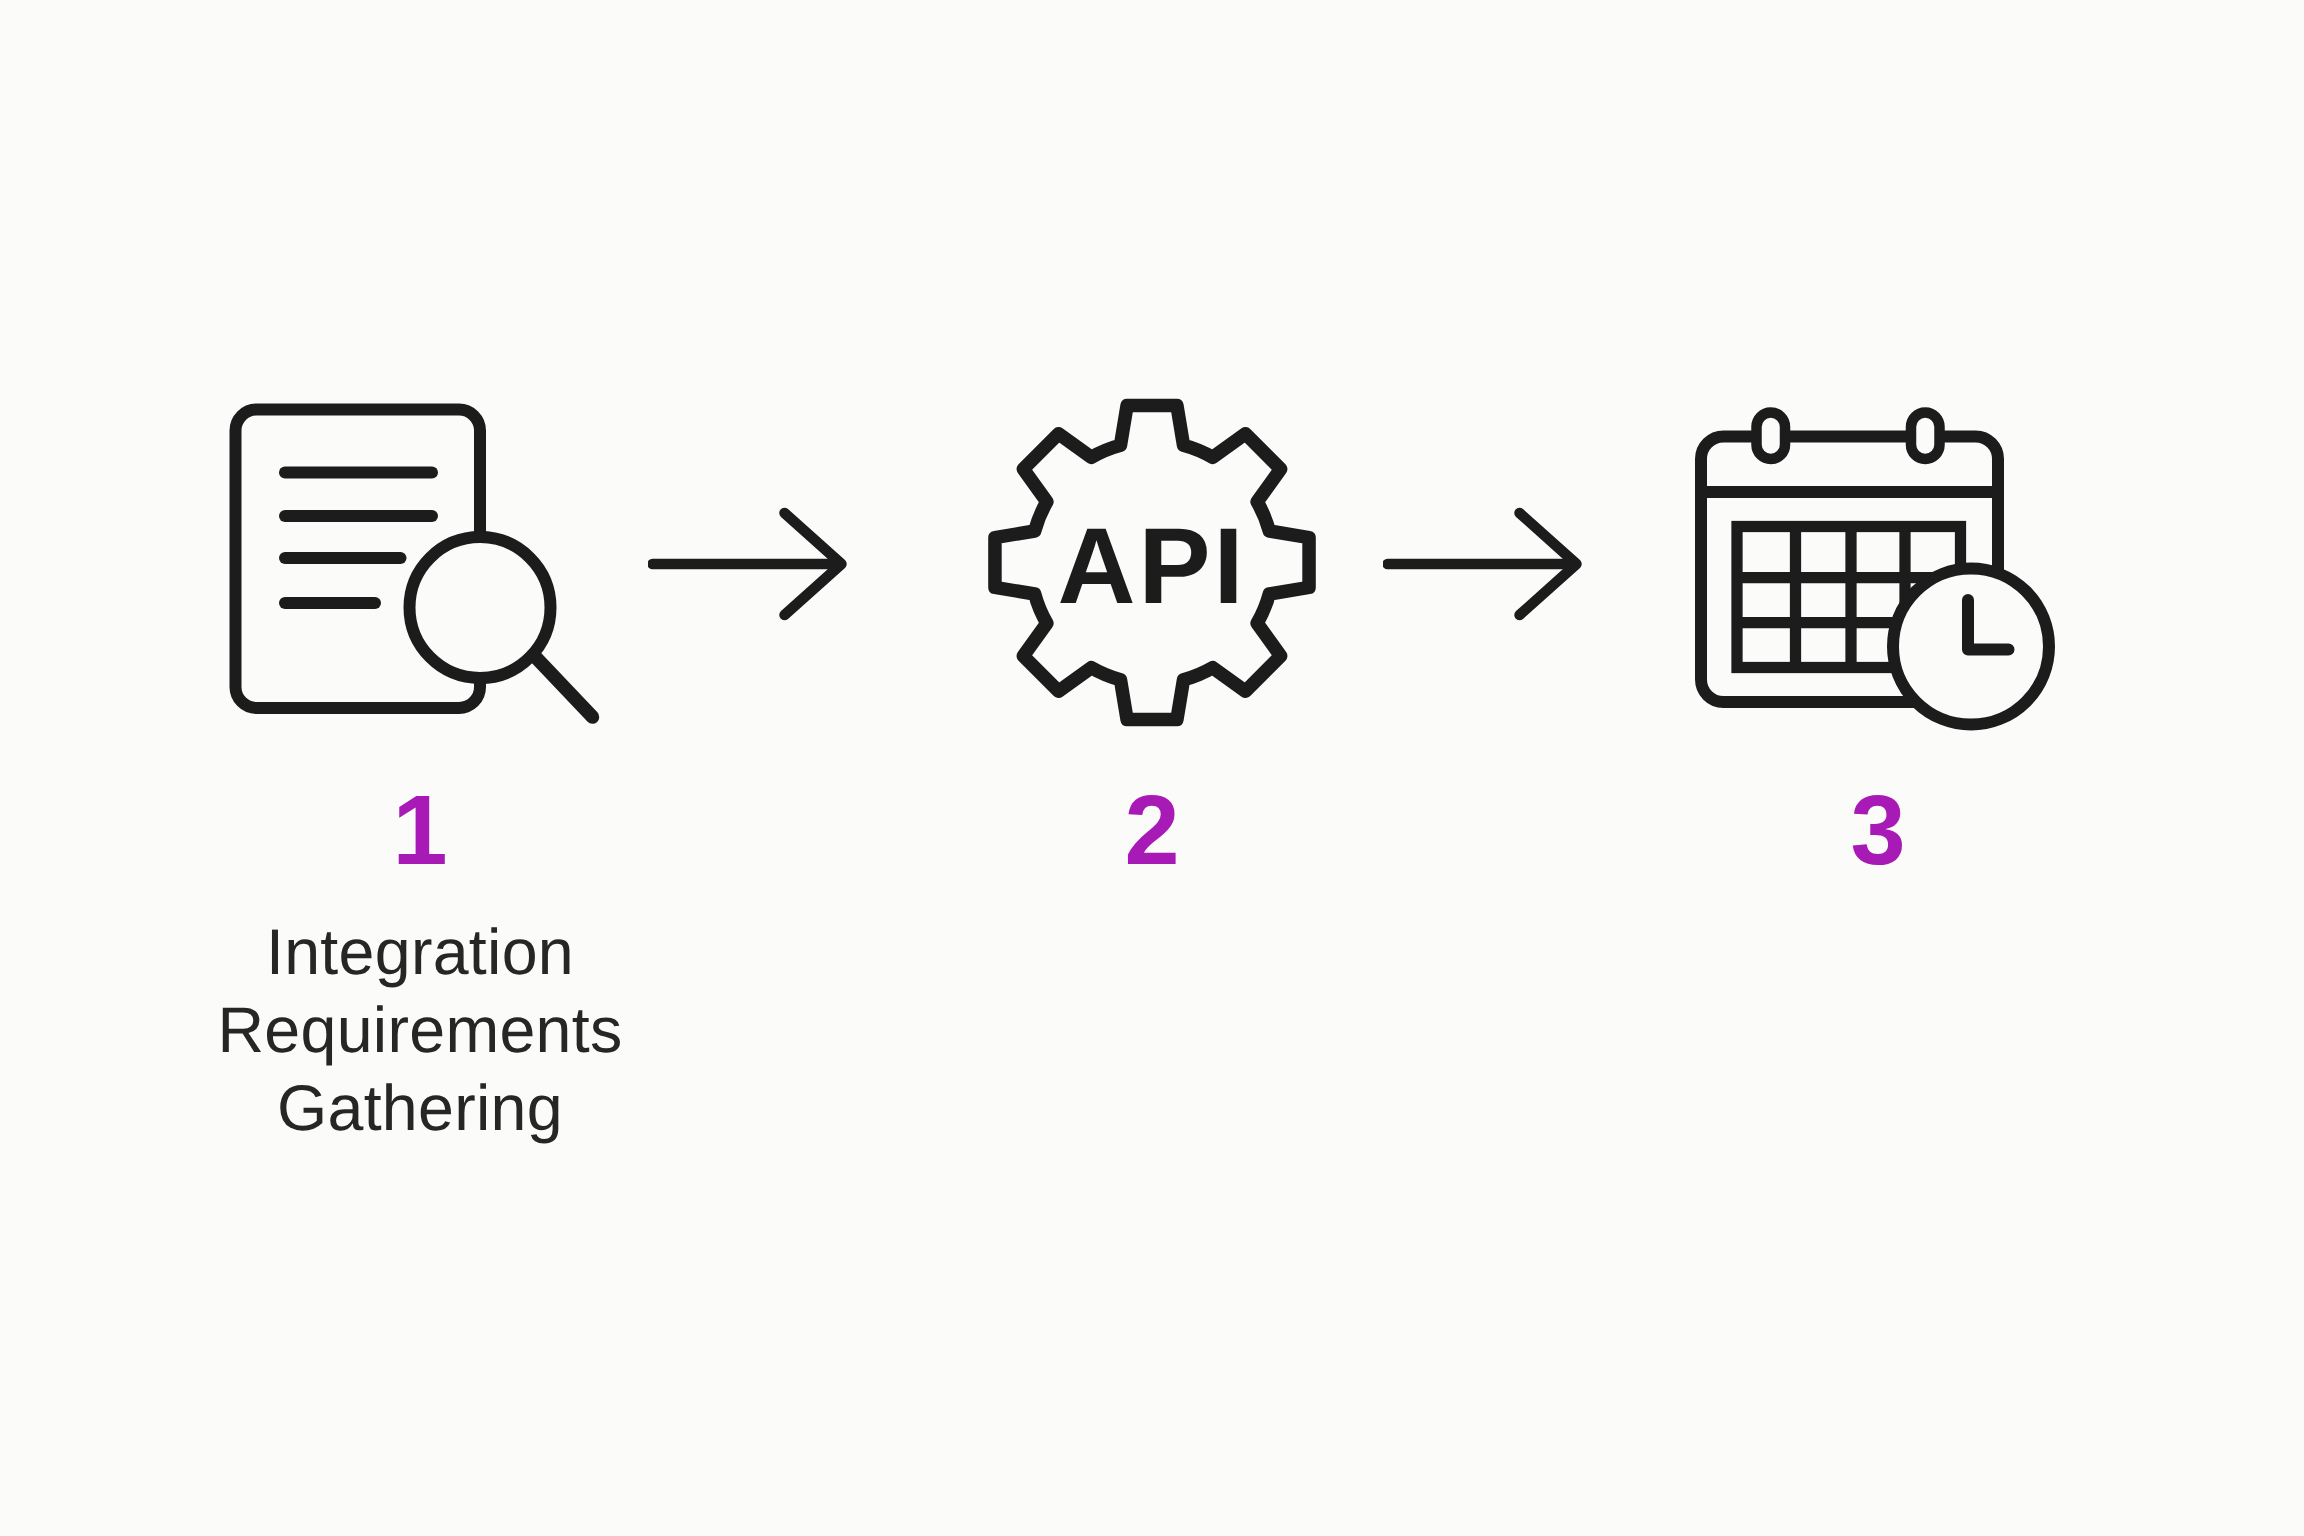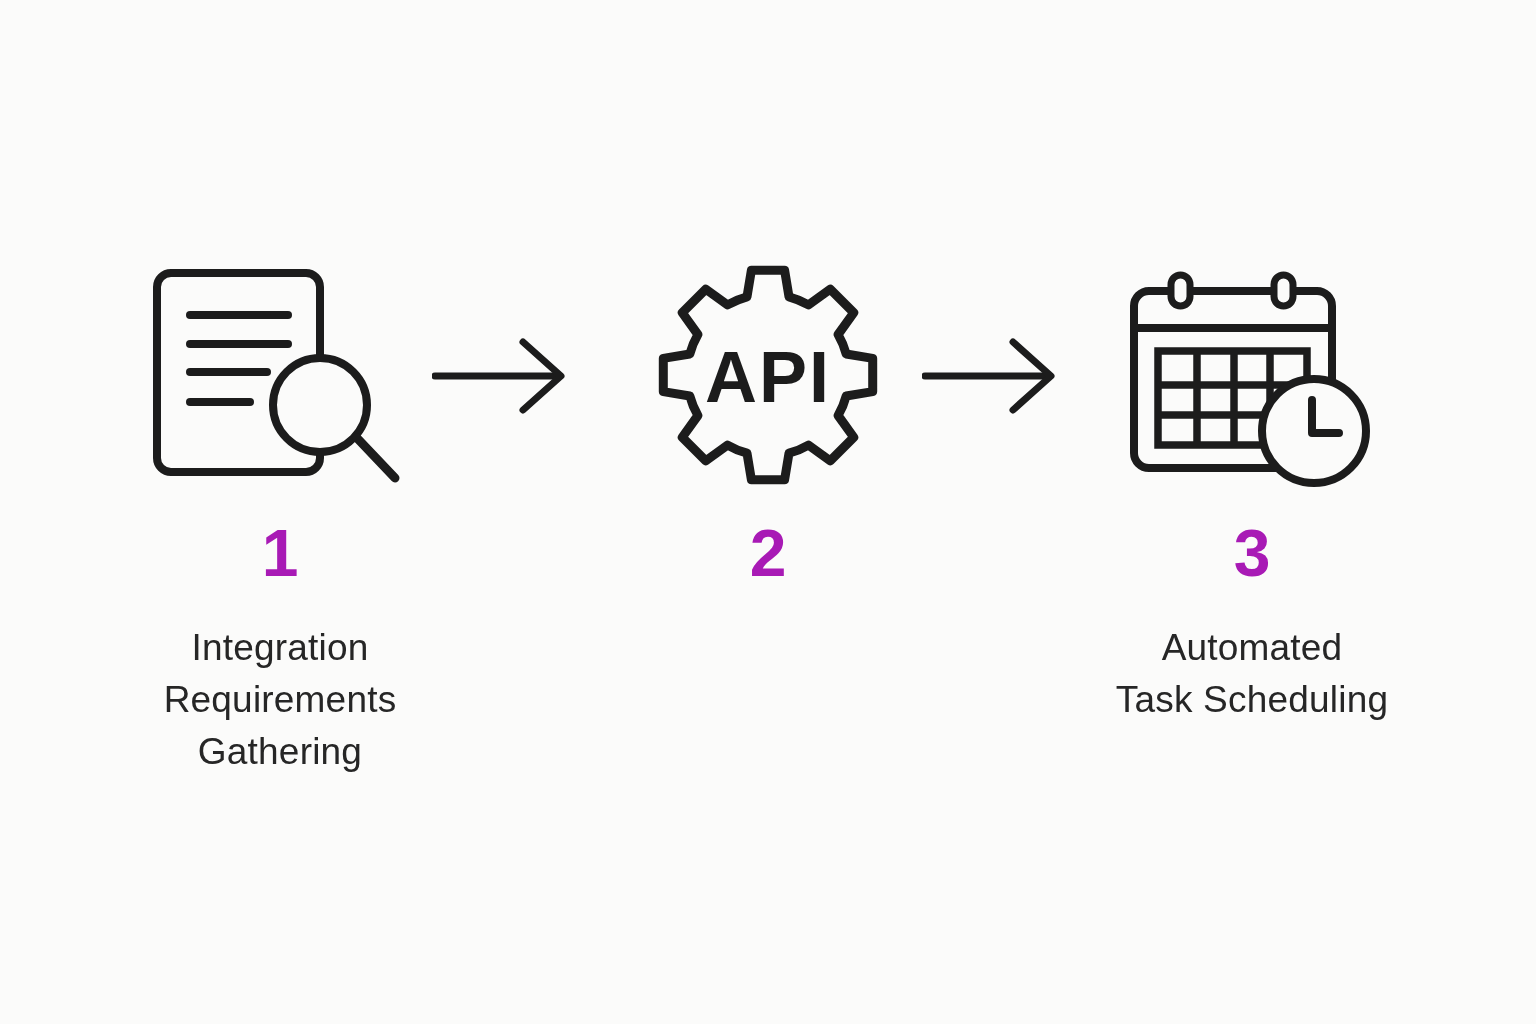--- a/index.html
+++ b/index.html
@@ -28,22 +28,22 @@
     width: 500px;
     text-align: center;
   }
   .step-number {
     font-size: 66px;
     line-height: 66px;
     font-weight: 700;
     color: var(--accent);
   }
   .step-label {
-    margin-top: 36px;
-    font-size: 37px;
+    margin-top: 23px;
+    font-size: 43px;
     line-height: 52px;
     font-weight: 500;
     color: var(--text-color);
     white-space: pre-line;
     letter-spacing: 0.2px;
   }
   .gear-label {
     font-family: "Liberation Sans", sans-serif;
     font-size: 72px;
     font-weight: 700;
@@ -130,17 +130,15 @@
 Requirements
 Gathering</div>
   </div>
 
   <div class="step" style="left:518px;">
     <div class="step-number">2</div>
   </div>
 
   <div class="step" style="left:1002px;">
     <div class="step-number">3</div>
-    <div class="step-label">Automated
-Task Scheduling</div>
   </div>
 
 </div>
 
 </body></html>

